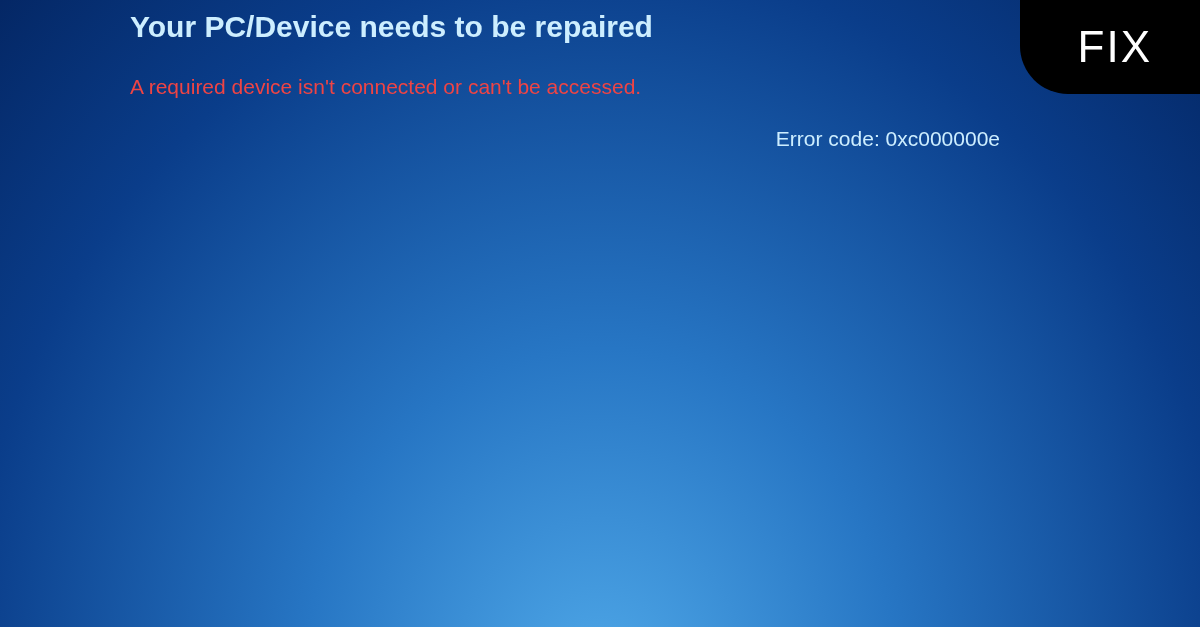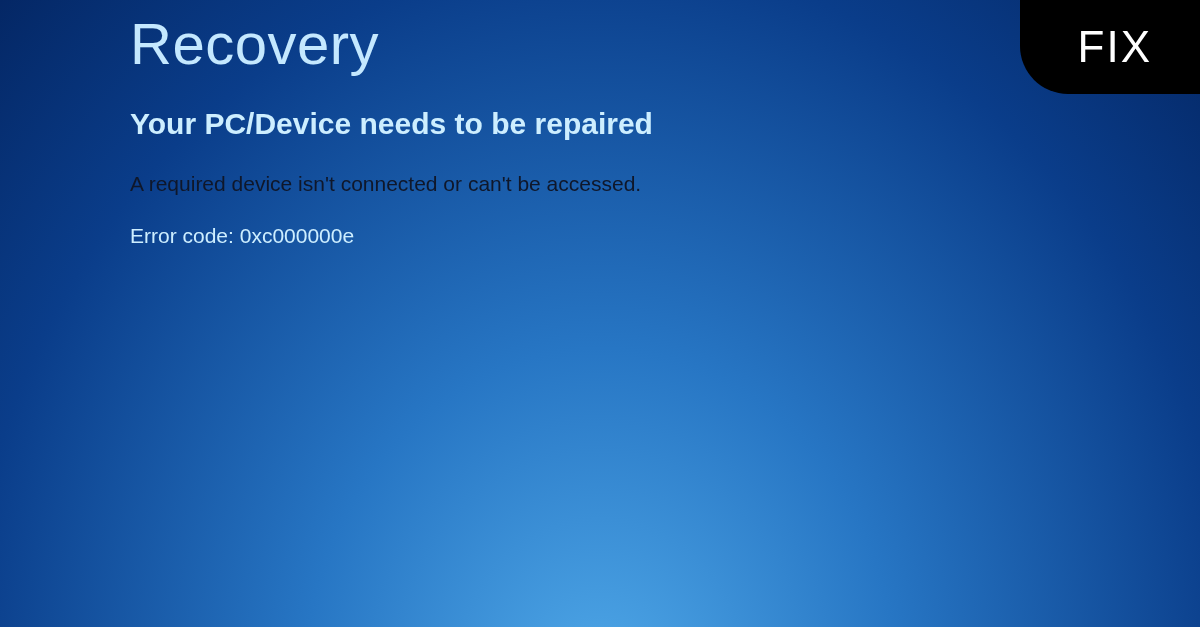--- a/index.html
+++ b/index.html
@@ -29,29 +29,30 @@
     }
     .subtitle {
       font-size: 30px;
       font-weight: 700;
       color: #cdeeff;
       margin-bottom: 28px;
     }
     .message {
       font-size: 21px;
       font-weight: 300;
-      color: #0f172a;
+      color: #ef4444;
       margin-bottom: 26px;
       line-height: 1.4;
     }
     .error-code {
       font-size: 21px;
       font-weight: 300;
       color: #cdeeff;
       margin-bottom: 32px;
+      text-align: right;
     }
     .instructions {
       font-size: 21px;
       font-weight: 300;
       color: #cdeeff;
       line-height: 1.5;
       max-width: 870px;
     }
     .fix-badge {
       position: absolute;
@@ -65,19 +66,18 @@
       padding: 22px 48px 22px 58px;
       border-bottom-left-radius: 48px;
       letter-spacing: 2px;
       text-align: right;
     }
   </style>
 </head>
 <body>
 
 <div class="content">
-  <h1 class="title">Recovery</h1>
   <h2 class="subtitle">Your PC/Device needs to be repaired</h2>
   <p class="message">A required device isn't connected or can't be accessed.</p>
   <p class="error-code">Error code: 0xc000000e</p>
 </div>
 
 <div class="fix-badge">FIX</div>
 
 </body></html>

